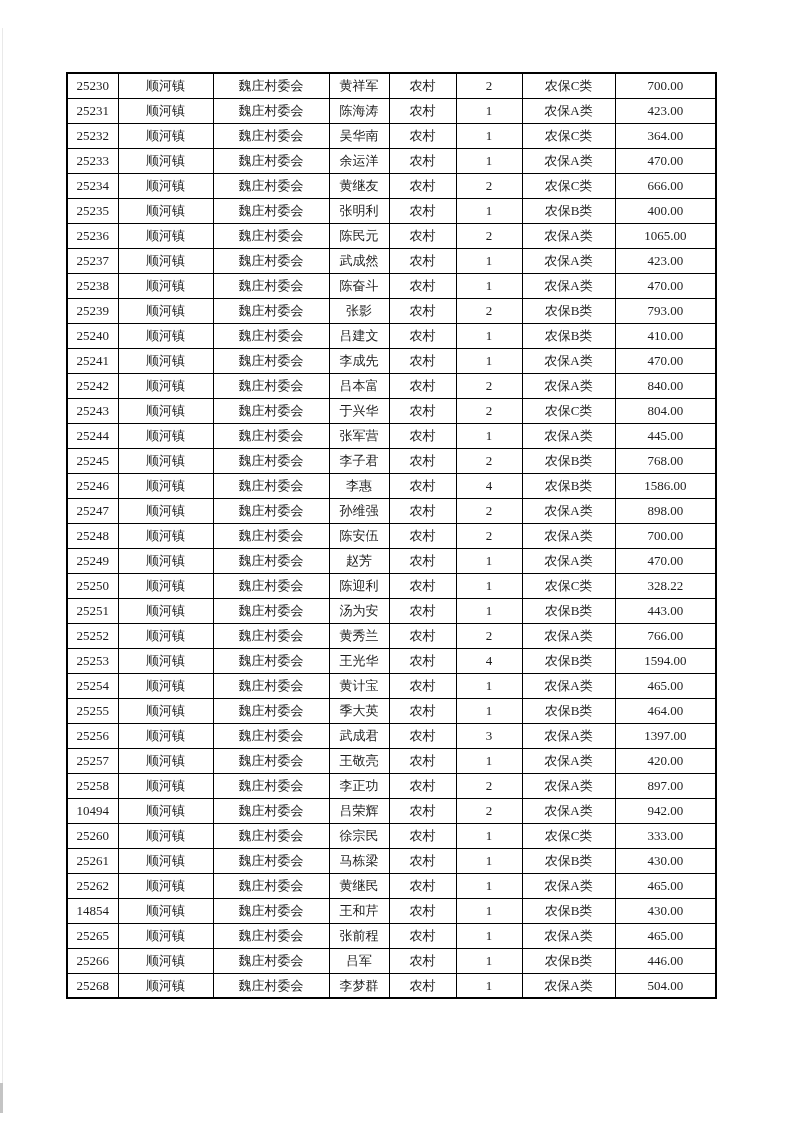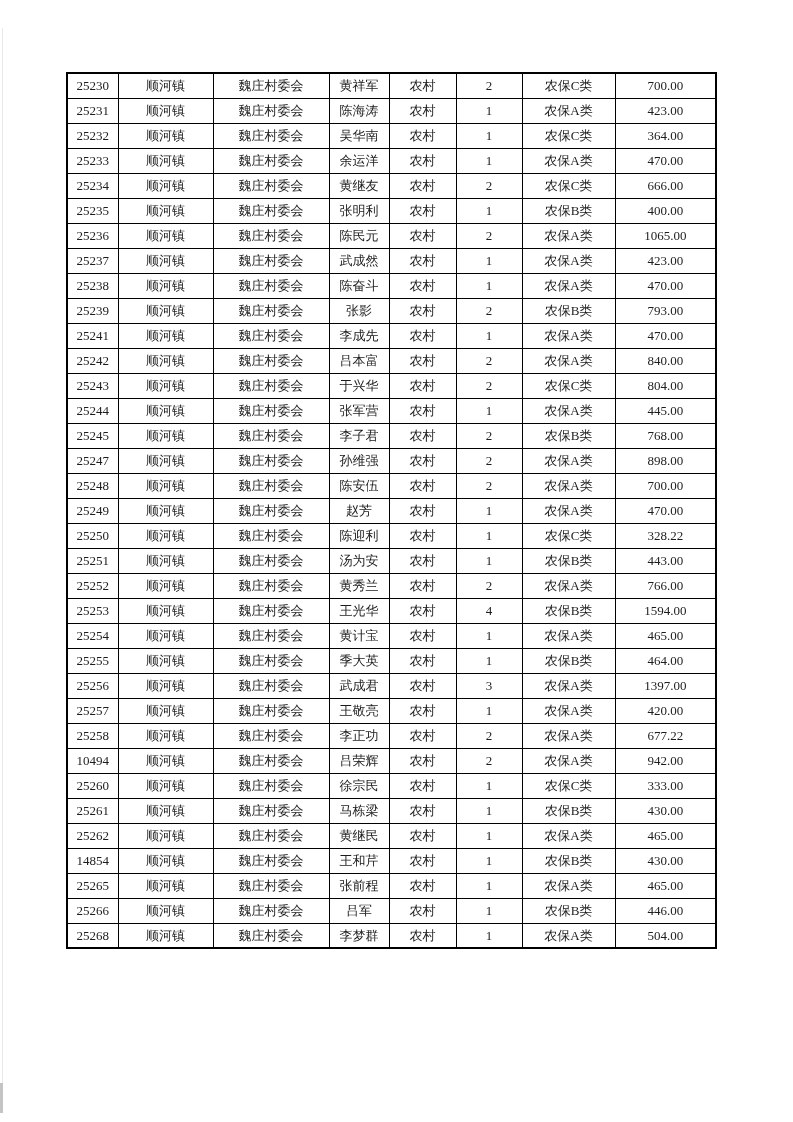--- a/index.html
+++ b/index.html
@@ -183,20 +183,30 @@
       <td>25239</td>
       <td>顺河镇</td>
       <td>魏庄村委会</td>
       <td>张影</td>
       <td>农村</td>
       <td>2</td>
       <td>农保B类</td>
       <td>793.00</td>
     </tr>
         <tr>
+      <td>25240</td>
+      <td>顺河镇</td>
+      <td>魏庄村委会</td>
+      <td>吕建文</td>
+      <td>农村</td>
+      <td>1</td>
+      <td>农保B类</td>
+      <td>410.00</td>
+    </tr>
+        <tr>
       <td>25241</td>
       <td>顺河镇</td>
       <td>魏庄村委会</td>
       <td>李成先</td>
       <td>农村</td>
       <td>1</td>
       <td>农保A类</td>
       <td>470.00</td>
     </tr>
         <tr>
@@ -233,20 +243,30 @@
       <td>25245</td>
       <td>顺河镇</td>
       <td>魏庄村委会</td>
       <td>李子君</td>
       <td>农村</td>
       <td>2</td>
       <td>农保B类</td>
       <td>768.00</td>
     </tr>
         <tr>
+      <td>25246</td>
+      <td>顺河镇</td>
+      <td>魏庄村委会</td>
+      <td>李惠</td>
+      <td>农村</td>
+      <td>4</td>
+      <td>农保B类</td>
+      <td>1586.00</td>
+    </tr>
+        <tr>
       <td>25247</td>
       <td>顺河镇</td>
       <td>魏庄村委会</td>
       <td>孙维强</td>
       <td>农村</td>
       <td>2</td>
       <td>农保A类</td>
       <td>898.00</td>
     </tr>
         <tr>
@@ -350,21 +370,21 @@
       <td>420.00</td>
     </tr>
         <tr>
       <td>25258</td>
       <td>顺河镇</td>
       <td>魏庄村委会</td>
       <td>李正功</td>
       <td>农村</td>
       <td>2</td>
       <td>农保A类</td>
-      <td>677.22</td>
+      <td>897.00</td>
     </tr>
         <tr>
       <td>10494</td>
       <td>顺河镇</td>
       <td>魏庄村委会</td>
       <td>吕荣辉</td>
       <td>农村</td>
       <td>2</td>
       <td>农保A类</td>
       <td>942.00</td>

